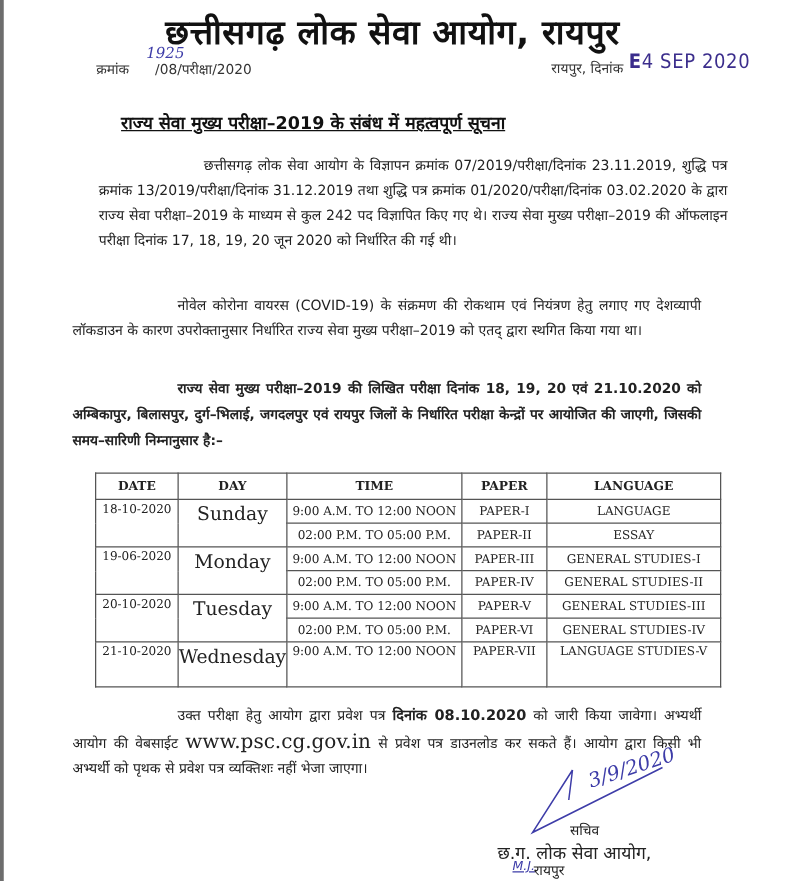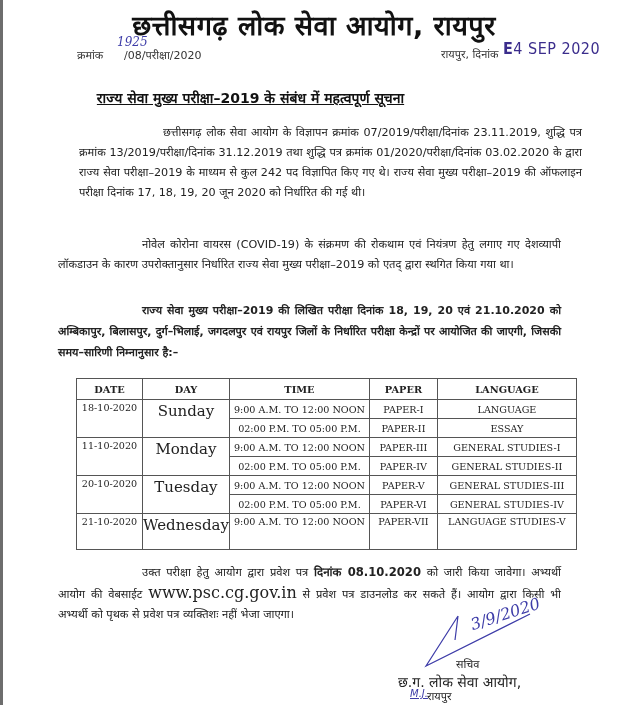--- a/index.html
+++ b/index.html
@@ -115,21 +115,21 @@
       <td>9:00 A.M. TO 12:00 NOON</td>
       <td>PAPER-I</td>
       <td>LANGUAGE</td>
     </tr>
     <tr>
       <td>02:00 P.M. TO 05:00 P.M.</td>
       <td>PAPER-II</td>
       <td>ESSAY</td>
     </tr>
     <tr>
-      <td rowspan="2" class="date-cell">11-10-2020</td>
+      <td rowspan="2" class="date-cell">19-06-2020</td>
       <td rowspan="2" class="day-cell">Monday</td>
       <td>9:00 A.M. TO 12:00 NOON</td>
       <td>PAPER-III</td>
       <td>GENERAL STUDIES-I</td>
     </tr>
     <tr>
       <td>02:00 P.M. TO 05:00 P.M.</td>
       <td>PAPER-IV</td>
       <td>GENERAL STUDIES-II</td>
     </tr>

